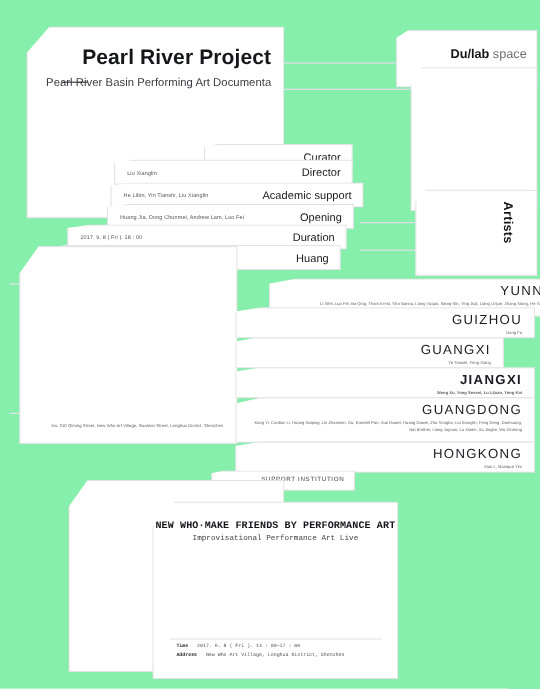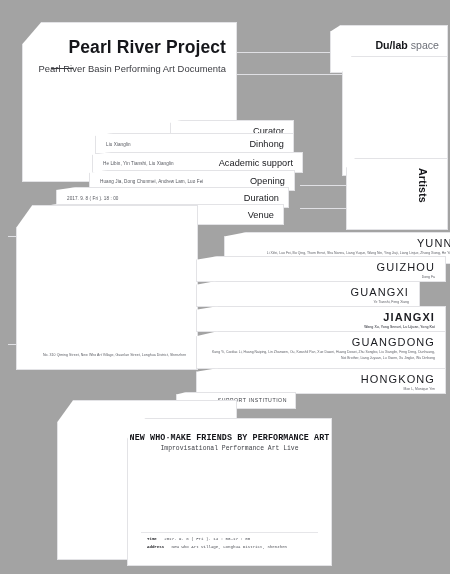--- a/index.html
+++ b/index.html
@@ -6,21 +6,21 @@
   html,body{
     width:450px; height:574px;
     background:#ffffff;
     font-family:"Liberation Sans", sans-serif;
     color:#2b2b2b;
     overflow:hidden;
   }
   #stage{
     position:relative;
     width:450px; height:574px;
-    background:#a3a3a3;
+    background:#86efac;
     padding-left:32px;
   }
 
   
   .card{
     position:absolute;
     background:#ffffff;
     border:1px solid #e3e3e6;
     box-shadow:0 2px 6px rgba(0,0,0,.13), 0 0 1px rgba(0,0,0,.10);
   }
@@ -165,41 +165,41 @@
     <div id="artists-text">Artists</div>
   </div>
 
   <div class="card notch-tl role-card" style="left:170px; top:120px; width:124px; height:21px;">
     <div class="role-name"></div>
     <div class="role-title">Curator</div>
   </div>
 
   <div class="card notch-tl role-card" style="left:95px; top:133px; width:199px; height:21px;">
     <div class="role-name">Liu Xianglin</div>
-    <div class="role-title">Dinhong</div>
+    <div class="role-title">Director</div>
   </div>
 
   <div class="card notch-tl role-card" style="left:92px; top:152px; width:211px; height:21px;">
     <div class="role-name">He Libin, Yin Tianshi, Liu Xianglin</div>
     <div class="role-title">Academic support</div>
   </div>
 
   <div class="card notch-tl role-card" style="left:89px; top:170px; width:206px; height:21px;">
     <div class="role-name">Huang Jia, Dong Chunmei, Andrew Lam, Luo Fei</div>
     <div class="role-title">Opening</div>
   </div>
 
   <div class="card notch-tl role-card" style="left:56px; top:187px; width:233px; height:21px;">
     <div class="role-name">2017. 9. 8 ( Fri ). 18 : 00</div>
     <div class="role-title">Duration</div>
   </div>
 
   <div class="card notch-tl role-card" style="left:36px; top:204px; width:248px; height:21px;">
     <div class="role-name">2017. 9. 8 — 2017. 10. 8</div>
-    <div class="role-title">Venue</div>
+    <div class="role-title">Huang</div>
   </div>
 
   <div class="card notch-tl" id="body-card">
     <div id="venue-addr">No. 310 Qiming Street, New Who Art Village, Guanlan Street, Longhua District, Shenzhen</div>
   </div>
 
   <div class="card notch-tl region-card" style="left:196px; top:232px; width:257px; height:32px;margin-left:28px;">
     <div class="region-name">YUNNAN</div>
     <div class="region-artists">Li Xifei, Luo Fei, Bo Qing, Thorn Ernst, Sha Nannu, Liang Yuqun, Wang Nin, Ying Jiuji, Liang Linjue, Zhang Xiong, He Yau Li, Zhiping</div>
   </div>

